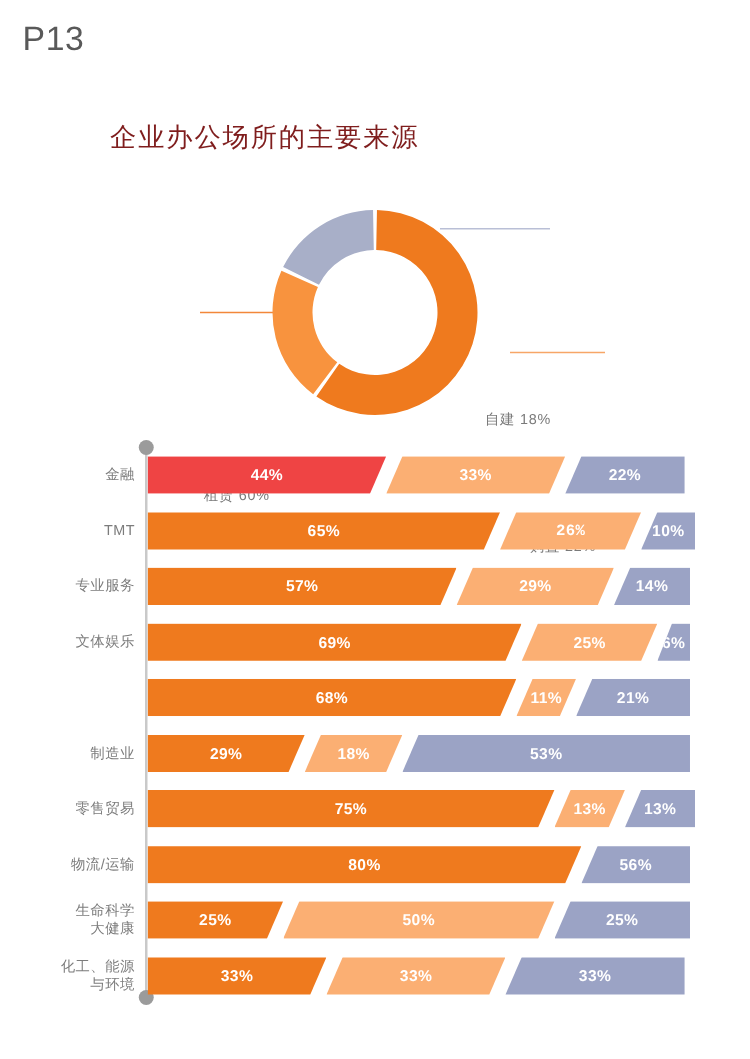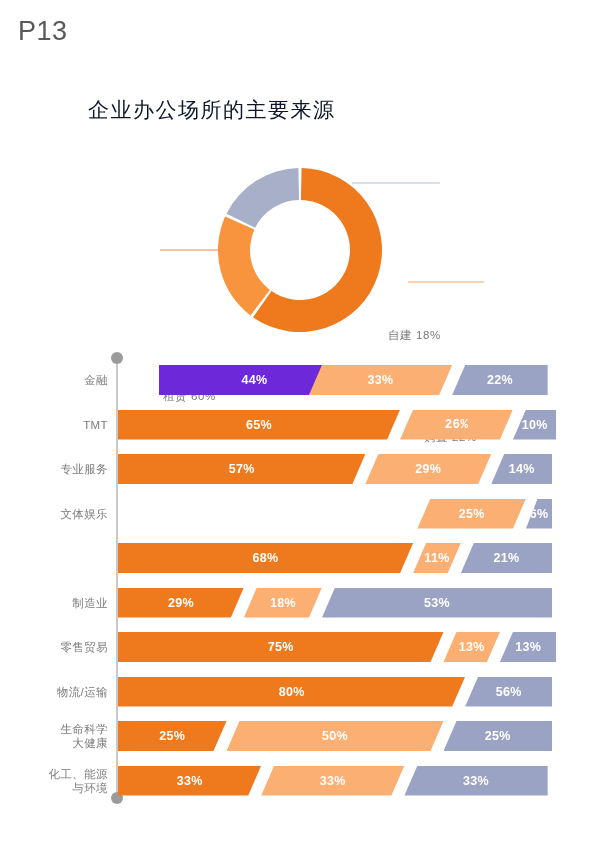--- a/index.html
+++ b/index.html
@@ -22,21 +22,21 @@
     letter-spacing: 0.5px;
     color: #595959;
     font-weight: 400;
   }
 
   #chart-title {
     position: absolute;
     left: 88px;
     top: 96px;
     font-size: 21px;
-    color: #0f172a;
+    color: #7f1d1d;
     letter-spacing: 1.5px;
     font-weight: 400;
   }
 
   
   #donut-block {
     position: absolute;
     left: 0;
     top: 160px;
     width: 600px;
@@ -149,21 +149,21 @@
 <div id="bars-block">
   <div id="axis-line"></div>
   <div class="axis-dot" id="axis-dot-top"></div>
   <div class="axis-dot" id="axis-dot-bottom"></div>
   <div id="rows-host">
       <div class="bar-row" style="top: 13px;">
         <div class="row-label">
           <div>金融</div>
         </div>
         <div class="bar-track">
-          <div class="seg" style="left: 0px; width: 190.96px; background: #6d28d9; clip-path: polygon(0px 0px, 100% 0px, calc(100% - 13px) 100%, 0px 100%); margin-left: 41px;">
+          <div class="seg" style="left: 0px; width: 190.96px; background: #ef4444; clip-path: polygon(0px 0px, 100% 0px, calc(100% - 13px) 100%, 0px 100%);">
             <span>44%</span>
           </div>
           <div class="seg" style="left: 190.96px; width: 143.22px; background: rgb(251, 175, 115); clip-path: polygon(13px 0px, 100% 0px, calc(100% - 13px) 100%, 0px 100%);">
             <span>33%</span>
           </div>
           <div class="seg" style="left: 334.18px; width: 95.48px; background: rgb(155, 163, 197); clip-path: polygon(13px 0px, 100% 0px, 100% 100%, 0px 100%);">
             <span>22%</span>
           </div>
         </div>
       </div>
@@ -197,20 +197,23 @@
           <div class="seg" style="left: 373.24px; width: 60.76px; background: rgb(155, 163, 197); clip-path: polygon(13px 0px, 100% 0px, 100% 100%, 0px 100%);">
             <span>14%</span>
           </div>
         </div>
       </div>
       <div class="bar-row" style="top: 146.5px;">
         <div class="row-label">
           <div>文体娱乐</div>
         </div>
         <div class="bar-track">
+          <div class="seg" style="left: 0px; width: 299.46px; background: rgb(239, 122, 30); clip-path: polygon(0px 0px, 100% 0px, calc(100% - 13px) 100%, 0px 100%);">
+            <span>69%</span>
+          </div>
           <div class="seg" style="left: 299.46px; width: 108.5px; background: rgb(251, 175, 115); clip-path: polygon(13px 0px, 100% 0px, calc(100% - 13px) 100%, 0px 100%);">
             <span>25%</span>
           </div>
           <div class="seg" style="left: 407.96px; width: 26.04px; background: rgb(155, 163, 197); clip-path: polygon(11.718px 0px, 100% 0px, 100% 100%, 0px 100%);">
             <span>6%</span>
           </div>
         </div>
       </div>
       <div class="bar-row" style="top: 191px;">
         <div class="bar-track">

